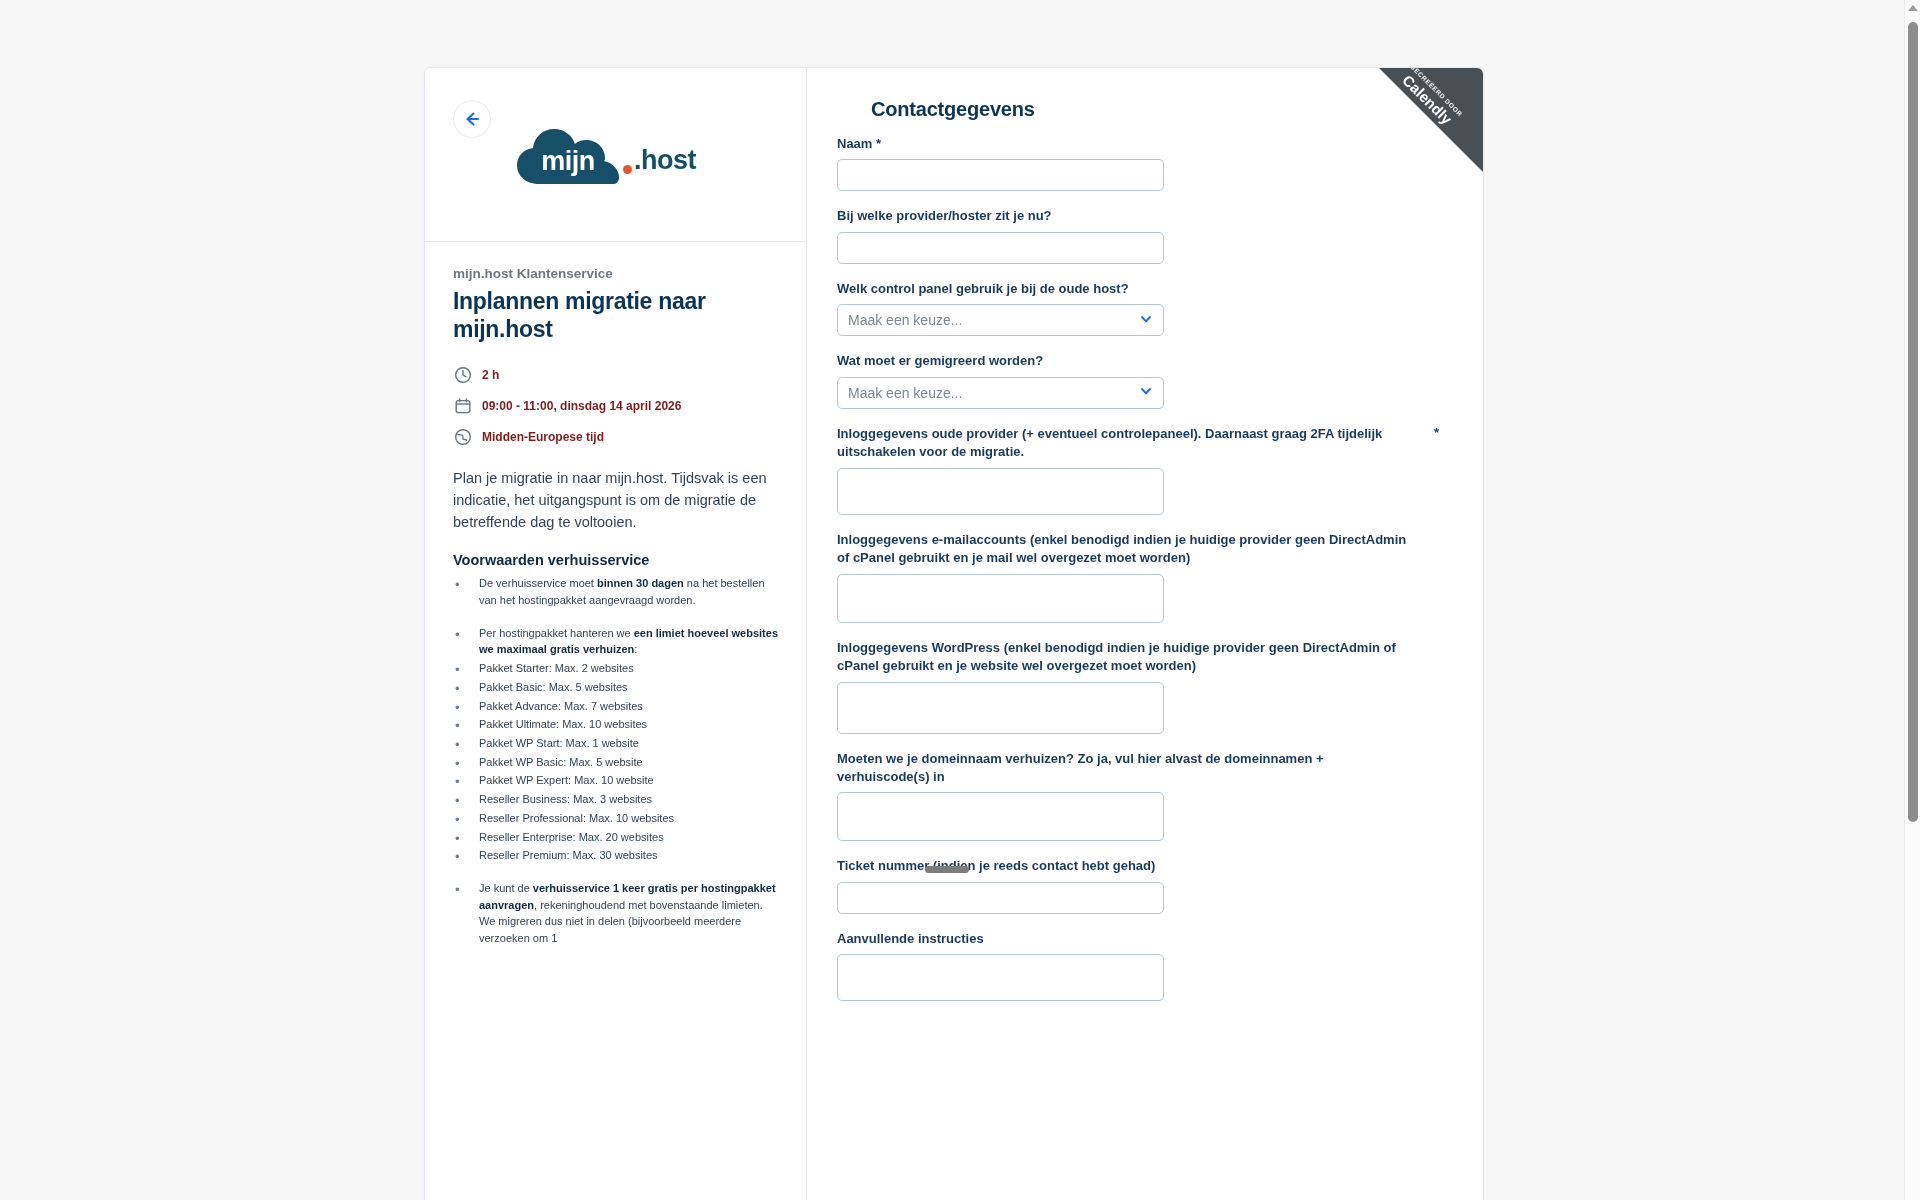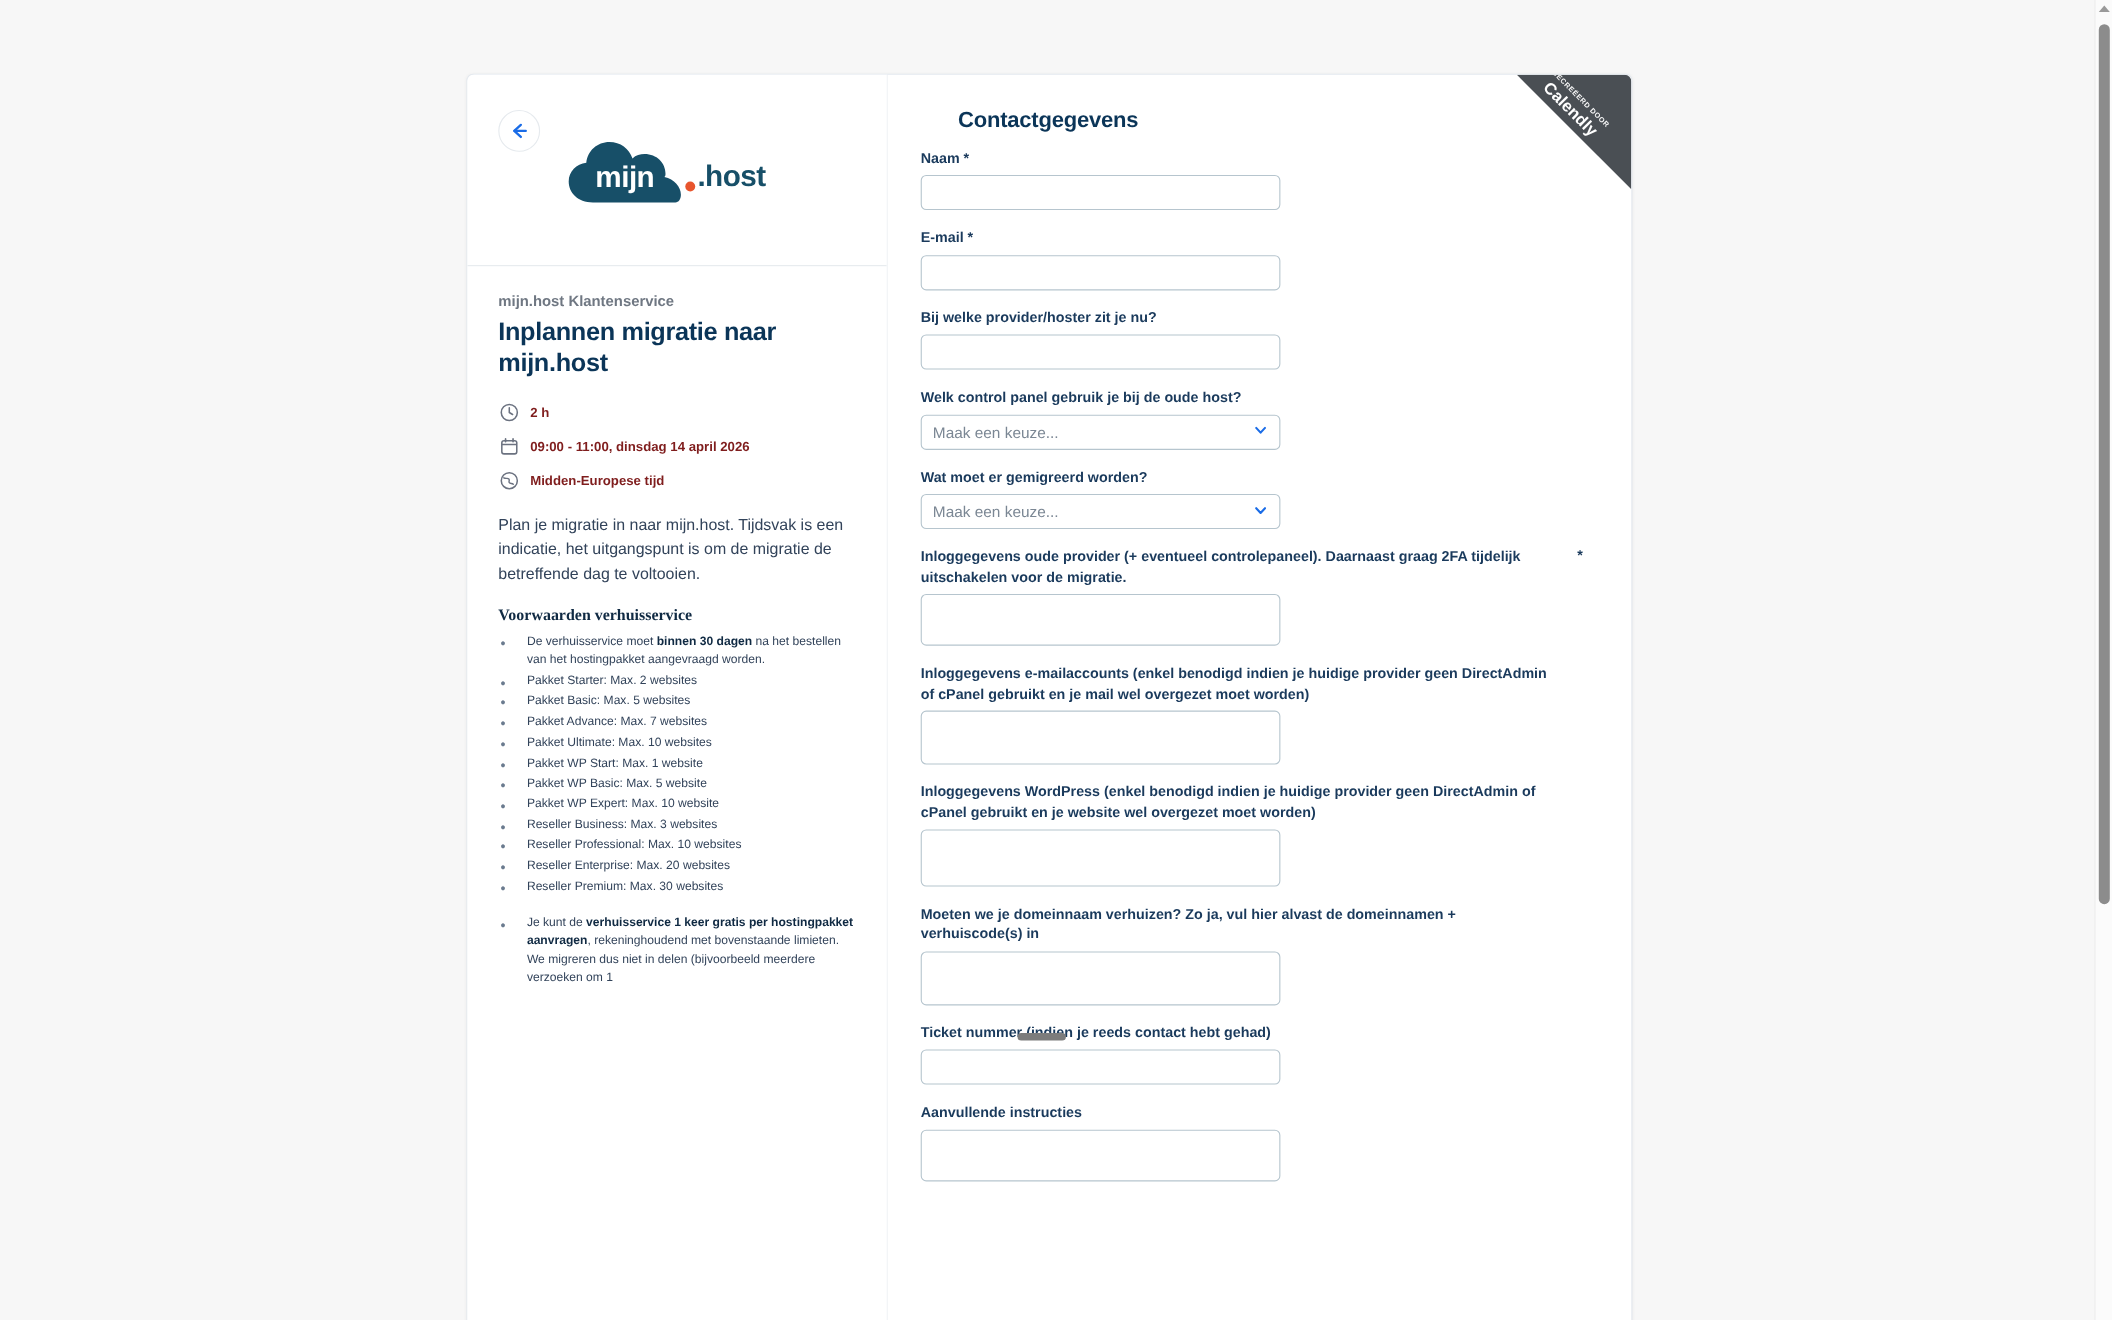--- a/index.html
+++ b/index.html
@@ -149,21 +149,20 @@
     display: flex; align-items: center; justify-content: center;
   }
   #event-desc {
     margin-top: 20px;
     font-size: 14.5px; color: #32435a; line-height: 1.52;
   }
   #event-desc p { margin-bottom: 16px; }
   #terms-heading {
     font-size: 14.5px; font-weight: 700; color: #102a43;
     margin-bottom: 4px;
-    font-family: Liberation Serif, serif;
   }
   ul.term-list { list-style: none; }
   ul.term-list li {
     position: relative;
     padding-left: 26px;
     font-size: 11px; color: #32435a; line-height: 1.52;
     margin-bottom: 2px;
   }
   ul.term-list li.spaced { margin-top: 16px; }
   ul.term-list li::before {
@@ -302,20 +301,21 @@
           </svg>
         </span>
         <span>Midden-Europese tijd</span>
       </div>
 
       <div id="event-desc">
         <p>Plan je migratie in naar mijn.host. Tijdsvak is een indicatie, het uitgangspunt is om de migratie de betreffende dag te voltooien.</p>
         <div id="terms-heading">Voorwaarden verhuisservice</div>
         <ul class="term-list" id="terms-list">
             <li>De verhuisservice moet <b>binnen 30 dagen</b> na het bestellen van het hostingpakket aangevraagd worden.</li>
+            <li class="spaced">Per hostingpakket hanteren we <b>een limiet hoeveel websites we maximaal gratis verhuizen</b>:</li>
             <li>Pakket Starter: Max. 2 websites</li>
             <li>Pakket Basic: Max. 5 websites</li>
             <li>Pakket Advance: Max. 7 websites</li>
             <li>Pakket Ultimate: Max. 10 websites</li>
             <li>Pakket WP Start: Max. 1 website</li>
             <li>Pakket WP Basic: Max. 5 website</li>
             <li>Pakket WP Expert: Max. 10 website</li>
             <li>Reseller Business: Max. 3 websites</li>
             <li>Reseller Professional: Max. 10 websites</li>
             <li>Reseller Enterprise: Max. 20 websites</li>
@@ -323,21 +323,20 @@
             <li class="spaced">Je kunt de <b>verhuisservice 1 keer gratis per hostingpakket aanvragen</b>, rekeninghoudend met bovenstaande limieten. We migreren dus niet in delen (bijvoorbeeld meerdere verzoeken om 1</li>
           </ul>
       </div>
     </div>
   </div>
 
   <div id="right-panel">
     <h2 id="form-heading">Contactgegevens</h2>
     <div id="form-fields">
         <div class="field"><div class="field-label">Naam *</div><input type="text" class="text-input" style=""></div>
-        <div class="field"><div class="field-label">E-mail *</div><input type="text" class="text-input" style=""></div>
         <div class="field"><div class="field-label">Bij welke provider/hoster zit je nu?</div><input type="text" class="text-input" style=""></div>
         <div class="field">
           <div class="field-label">Welk control panel gebruik je bij de oude host?</div>
           <div class="select-input">
             <span class="select-placeholder">Maak een keuze...</span>
             <span><svg width="14" height="14" viewBox="0 0 14 14">
                 <path d="M3 5 L7 9.3 L11 5" fill="none" stroke="#1a6ce7" stroke-width="1.9" stroke-linecap="round" stroke-linejoin="round"></path>
               </svg></span>
           </div>
         </div>

